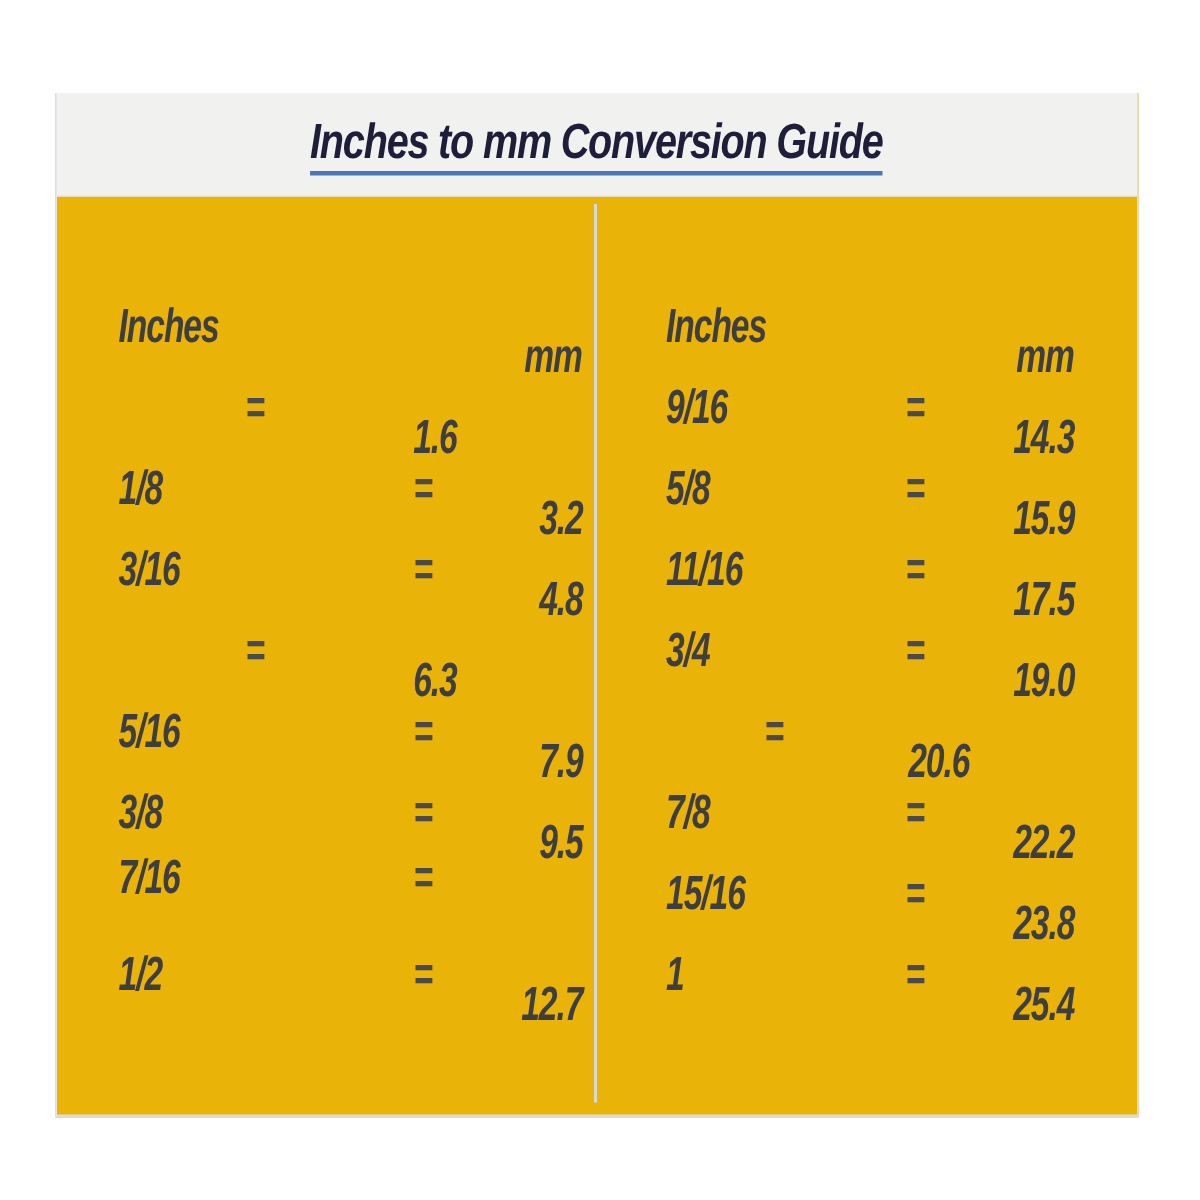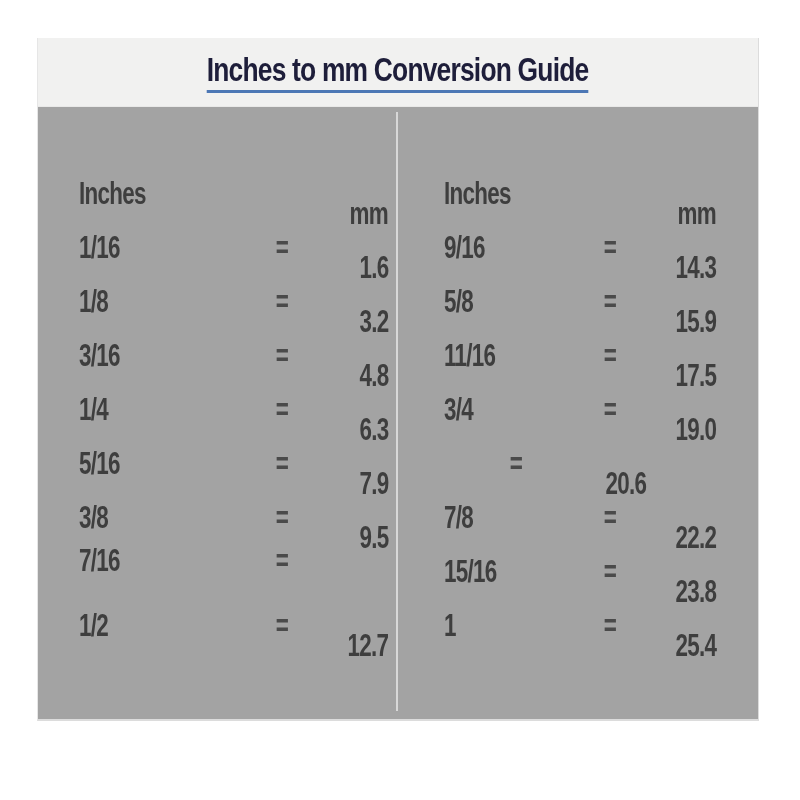--- a/index.html
+++ b/index.html
@@ -11,28 +11,29 @@
   .canvas {
     position: relative;
     width: 800px;
     height: 800px;
     background: #ffffff;
     overflow: hidden;
   }
   .panel {
     position: absolute;
     left: 37px;
-    top: 38px;
+    top: 62px;
     width: 722px;
     height: 683px;
-    background: #a3a3a3;
+    background: #eab308;
     border-left: 1px solid #e6e6e6;
     border-right: 1px solid #dcdcdc;
     border-bottom: 2px solid #dcdcdc;
     box-sizing: border-box;
+    font-style: italic;
   }
   .header-bar {
     height: 68px;
     background: #f1f1f0;
     border-bottom: 1px solid #e9e9e8;
     display: flex;
     align-items: center;
     justify-content: center;
   }
   .title {
@@ -109,36 +110,34 @@
     <div class="content">
       <div class="divider"></div>
 
       <div class="col col-left">
         <div class="row">
           <span class="frac"><span class="ctext">Inches</span></span>
           <span class="eq"></span>
           <span class="val"><span class="ctext">mm</span></span>
         </div>
         <div class="row">
-          <span class="frac"><span class="ctext">1/16</span></span>
           <span class="eq"><span class="ctext">=</span></span>
           <span class="val"><span class="ctext">1.6</span></span>
         </div>
         <div class="row">
           <span class="frac"><span class="ctext">1/8</span></span>
           <span class="eq"><span class="ctext">=</span></span>
           <span class="val"><span class="ctext">3.2</span></span>
         </div>
         <div class="row">
           <span class="frac"><span class="ctext">3/16</span></span>
           <span class="eq"><span class="ctext">=</span></span>
           <span class="val"><span class="ctext">4.8</span></span>
         </div>
         <div class="row">
-          <span class="frac"><span class="ctext">1/4</span></span>
           <span class="eq"><span class="ctext">=</span></span>
           <span class="val"><span class="ctext">6.3</span></span>
         </div>
         <div class="row">
           <span class="frac"><span class="ctext">5/16</span></span>
           <span class="eq"><span class="ctext">=</span></span>
           <span class="val"><span class="ctext">7.9</span></span>
         </div>
         <div class="row">
           <span class="frac"><span class="ctext">3/8</span></span>

